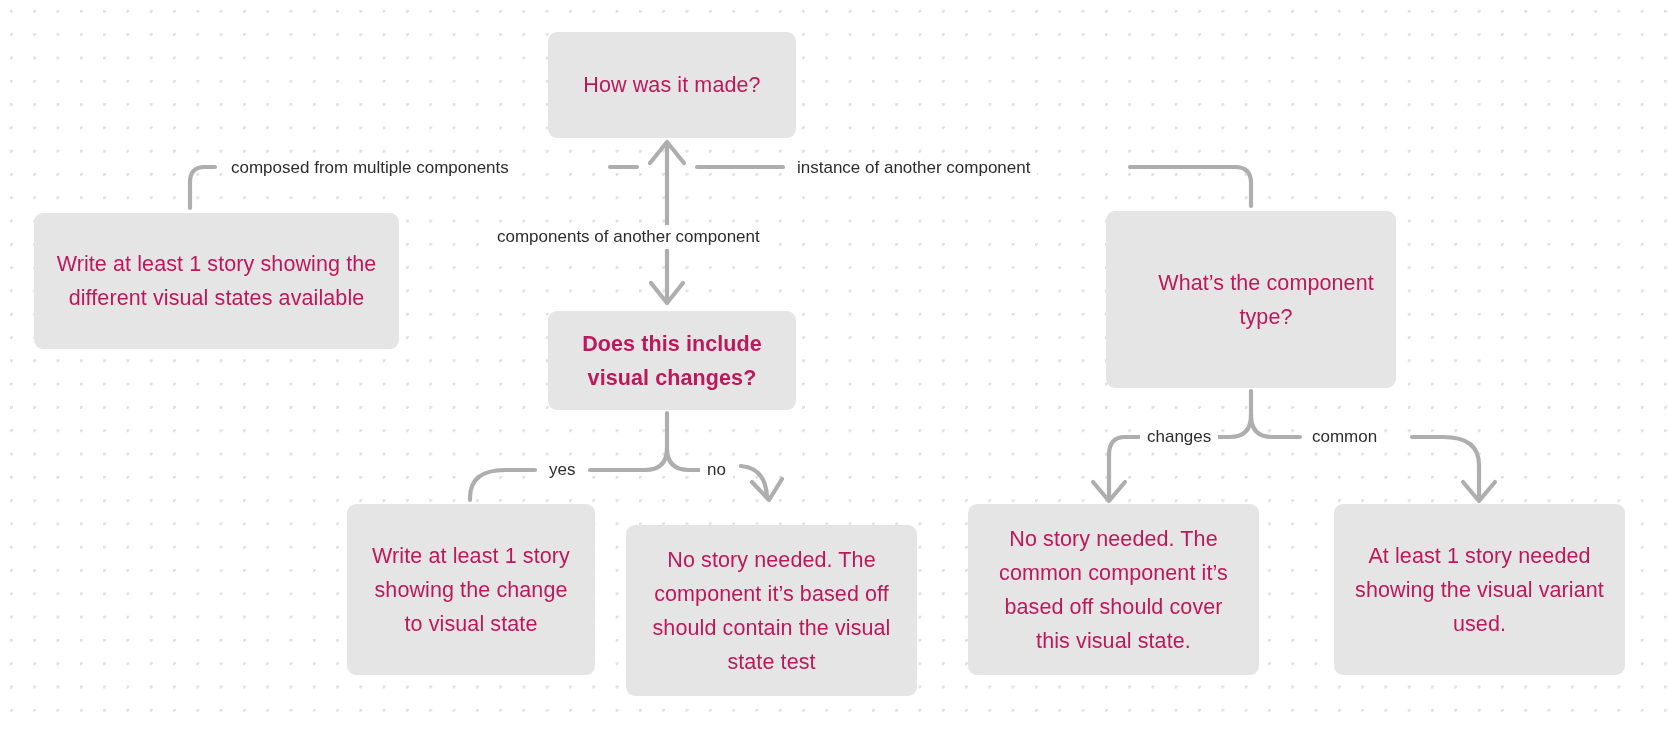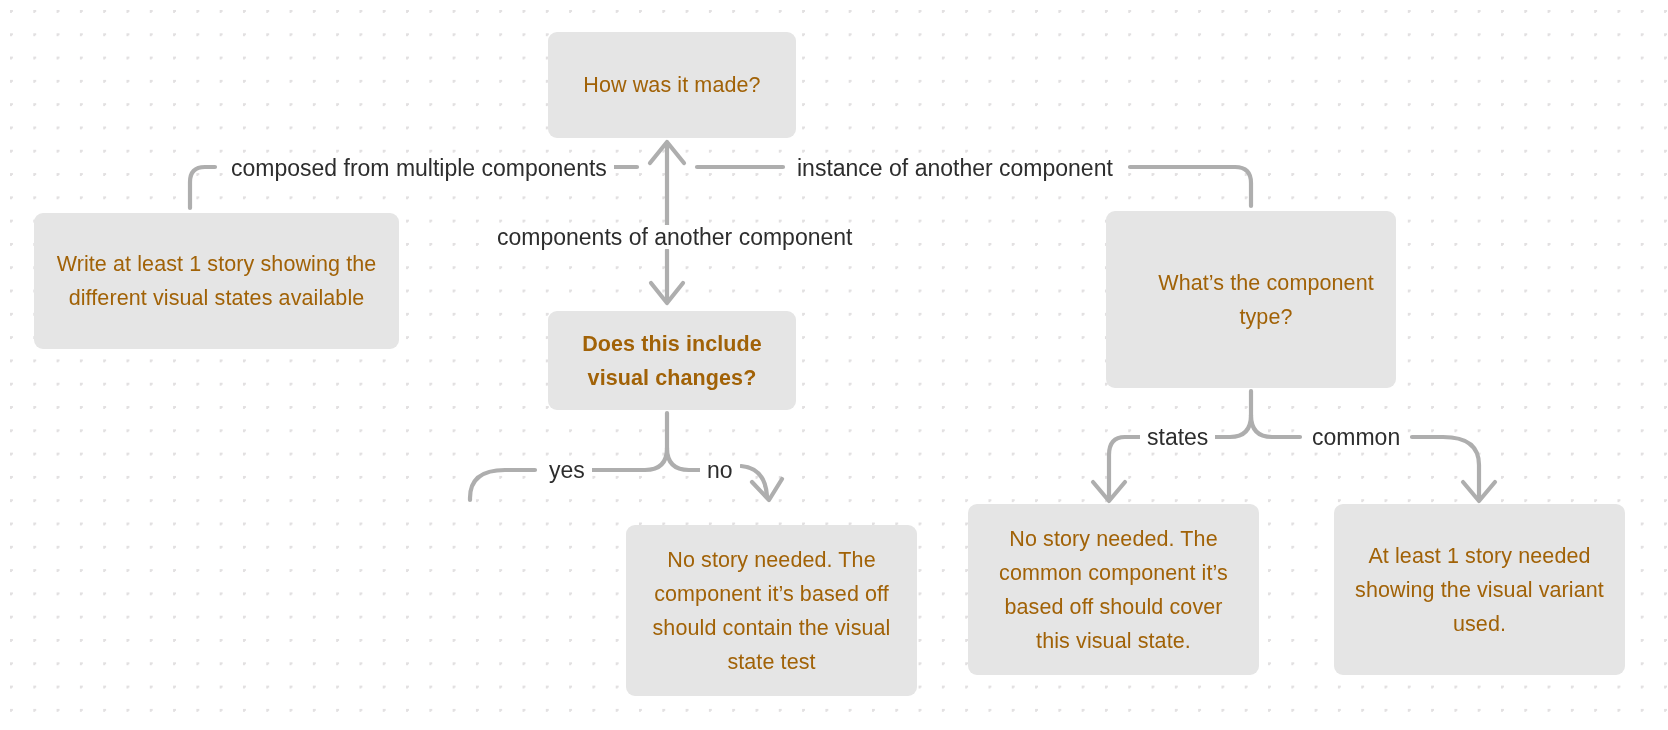--- a/index.html
+++ b/index.html
@@ -30,34 +30,34 @@
   }
   .node {
     position: absolute;
     box-sizing: border-box;
     background: #e5e5e5;
     border-radius: 9px;
     display: flex;
     align-items: center;
     justify-content: center;
     text-align: center;
-    color: #a16207;
+    color: #be185d;
     font-size: 21.5px;
     line-height: 34px;
     letter-spacing: 0.1px;
     padding: 6px 18px;
   }
   .node .node-text {
     display: block;
     width: 100%;
   }
   .edge-label {
     position: absolute;
     color: #2d2d2d;
-    font-size: 23px;
+    font-size: 17px;
     line-height: 24px;
     white-space: nowrap;
     background: #ffffff;
     padding: 0 7px;
   }
 </style>
 </head>
 <body>
 
 <div id="canvas">
@@ -109,20 +109,23 @@
   </div>
 
   <div class="node" style="left:548px; top:311px; width:248px; height:99px;font-weight:bold;">
     <span class="node-text">Does this include visual changes?</span>
   </div>
 
   <div class="node" style="left:1106px; top:211px; width:290px; height:177px;padding-left:48px;">
     <span class="node-text">What’s the component type?</span>
   </div>
 
+  <div class="node" style="left:347px; top:504px; width:248px; height:171px;">
+    <span class="node-text">Write at least 1 story showing the change to visual state</span>
+  </div>
 
   <div class="node" style="left:626px; top:504px; width:291px; height:171px;margin-top:21px;">
     <span class="node-text">No story needed. The component it’s based off should contain the visual state test</span>
   </div>
 
   <div class="node" style="left:968px; top:504px; width:291px; height:171px;">
     <span class="node-text">No story needed. The common component it’s based off should cover this visual state.</span>
   </div>
 
   <div class="node" style="left:1334px; top:504px; width:291px; height:171px;">
@@ -132,17 +135,17 @@
   <div class="edge-label" style="left:224px; top:156px;">composed from multiple components</div>
 
   <div class="edge-label" style="left:790px; top:156px;">instance of another component</div>
 
   <div class="edge-label" style="left:490px; top:225px;">components of another component</div>
 
   <div class="edge-label" style="left:542px; top:458px;">yes</div>
 
   <div class="edge-label" style="left:700px; top:458px;">no</div>
 
-  <div class="edge-label" style="left:1140px; top:425px;">states</div>
+  <div class="edge-label" style="left:1140px; top:425px;">changes</div>
 
   <div class="edge-label" style="left:1305px; top:425px;">common</div>
 
 </div>
 
 </body></html>

